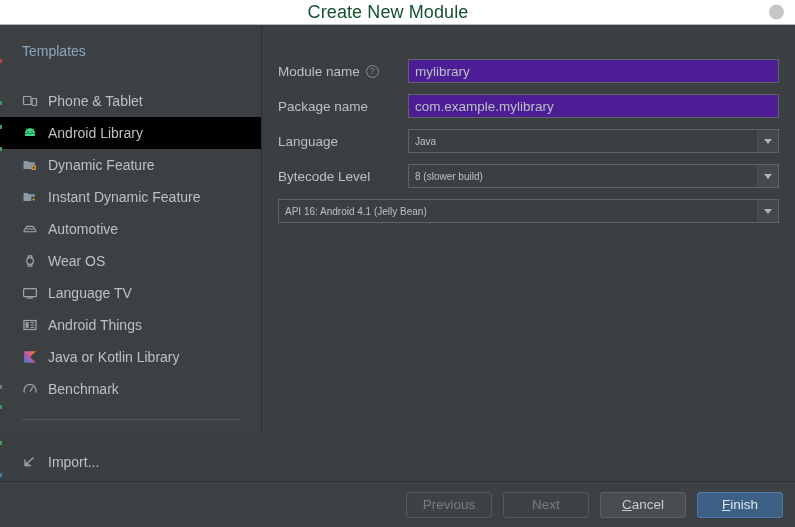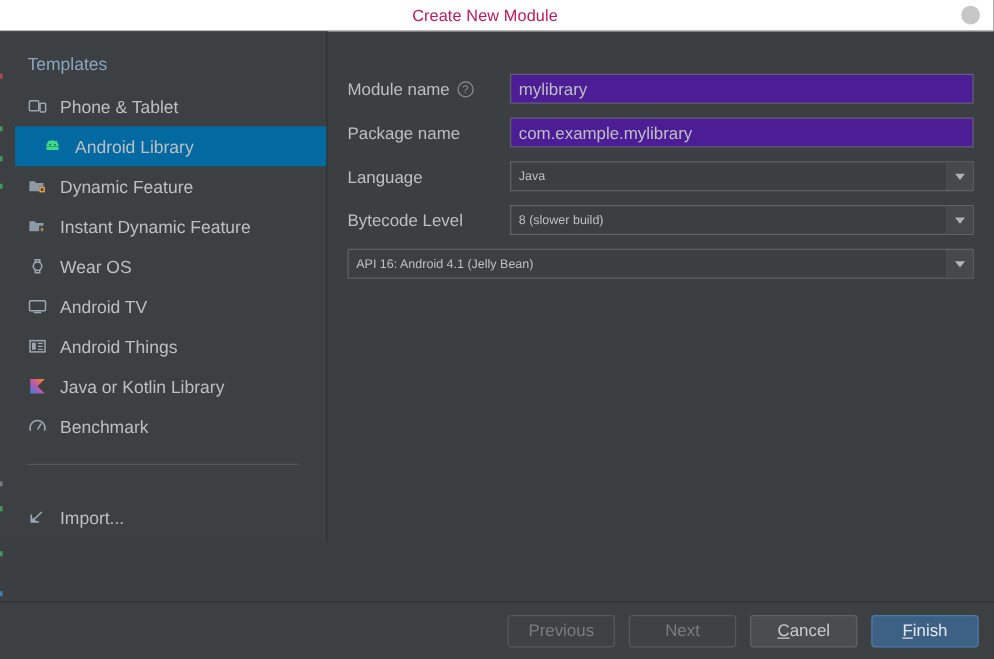--- a/index.html
+++ b/index.html
@@ -29,22 +29,22 @@
     position: relative;
     height: 24px;
     min-height: 24px;
     background: #ffffff;
     border-bottom: 1px solid #b9b9b9;
     display: flex;
     align-items: center;
     justify-content: center;
   }
   #titlebar .title-text {
-    font-size: 13px;
-    color: #be185d;
+    font-size: 18px;
+    color: #14532d;
     letter-spacing: 0.1px;
     margin-right: 19px;
   }
   #win-close {
     position: absolute;
     right: 11px;
     top: 50%;
     transform: translateY(-50%);
     width: 15px;
     height: 15px;
@@ -67,35 +67,34 @@
     background: #3c4043;
     border-right: 1px solid #2e3133;
     position: relative;
     padding-top: 12px;
     box-sizing: border-box;
   }
   #sidebar .section-header {
     color: #8aa6c0;
     font-size: 14px;
     padding: 6px 0 6px 22px;
-    margin-bottom: 4px;
+    margin-bottom: 20px;
   }
   .nav-item {
     display: flex;
     align-items: center;
     height: 32px;
     padding-left: 22px;
     box-sizing: border-box;
     color: #bcc0c4;
     font-size: 14px;
     cursor: default;
   }
   .nav-item.selected {
-    background: #0369a1;
-    margin-left: 12px;
+    background: #000000;
   }
   .nav-item .nav-icon {
     width: 16px;
     height: 16px;
     margin-right: 10px;
     display: inline-flex;
     align-items: center;
     justify-content: center;
     flex: 0 0 16px;
   }
@@ -320,39 +319,48 @@
         <span class="nav-icon">
           <svg width="16" height="16" viewBox="0 0 16 16">
             <path d="M1.5 4h4.3l1 1.3h6V12h-11.3z" fill="#8b9aa6"></path>
             <rect x="9.3" y="7.6" width="4.6" height="5.4" fill="#3c4043"></rect>
             <path d="M12.2 8.1l-2 2.7h1.3l-.5 2.1 2-2.8h-1.3z" fill="#e8a33d"></path>
           </svg>
         </span>
         <span class="nav-label">Instant Dynamic Feature</span>
       </div>
 
+      <div class="nav-item">
+        <span class="nav-icon">
+          <svg width="16" height="16" viewBox="0 0 16 16">
+            <path d="M2 10.2c0-1.3.6-2.1 1.4-2.6l.9-1.5c.3-.5.6-.7 1.2-.7h4.8c.6 0 .9.2 1.2.7l.9 1.5c.8.5 1.4 1.3 1.4 2.6v.6H2z" fill="none" stroke="#9aa7b0" stroke-width="1.1" stroke-linejoin="round"></path>
+            <line x1="3.6" y1="8" x2="12.4" y2="8" stroke="#9aa7b0" stroke-width="1"></line>
+          </svg>
+        </span>
+        <span class="nav-label">Automotive</span>
+      </div>
 
       <div class="nav-item">
         <span class="nav-icon">
           <svg width="16" height="16" viewBox="0 0 16 16">
             <circle cx="8" cy="8" r="3.4" fill="none" stroke="#9aa7b0" stroke-width="1.2"></circle>
             <path d="M6.2 5.1V2.8h3.6v2.3M6.2 10.9v2.3h3.6v-2.3" fill="none" stroke="#9aa7b0" stroke-width="1.2"></path>
           </svg>
         </span>
         <span class="nav-label">Wear OS</span>
       </div>
 
       <div class="nav-item">
         <span class="nav-icon">
           <svg width="16" height="16" viewBox="0 0 16 16">
             <rect x="1.6" y="3.6" width="12.8" height="8" rx="0.9" fill="none" stroke="#9aa7b0" stroke-width="1.2"></rect>
             <line x1="5" y1="13" x2="11" y2="13" stroke="#9aa7b0" stroke-width="1.2"></line>
           </svg>
         </span>
-        <span class="nav-label">Android TV</span>
+        <span class="nav-label">Language TV</span>
       </div>
 
       <div class="nav-item">
         <span class="nav-icon">
           <svg width="16" height="16" viewBox="0 0 16 16">
             <rect x="2" y="3.5" width="12" height="9" fill="none" stroke="#9aa7b0" stroke-width="1.2"></rect>
             <rect x="3.6" y="5.2" width="3" height="5.6" fill="#9aa7b0"></rect>
             <line x1="8.4" y1="5.6" x2="12.2" y2="5.6" stroke="#9aa7b0" stroke-width="1"></line>
             <line x1="8.4" y1="8" x2="12.2" y2="8" stroke="#9aa7b0" stroke-width="1"></line>
             <line x1="8.4" y1="10.4" x2="12.2" y2="10.4" stroke="#9aa7b0" stroke-width="1"></line>

